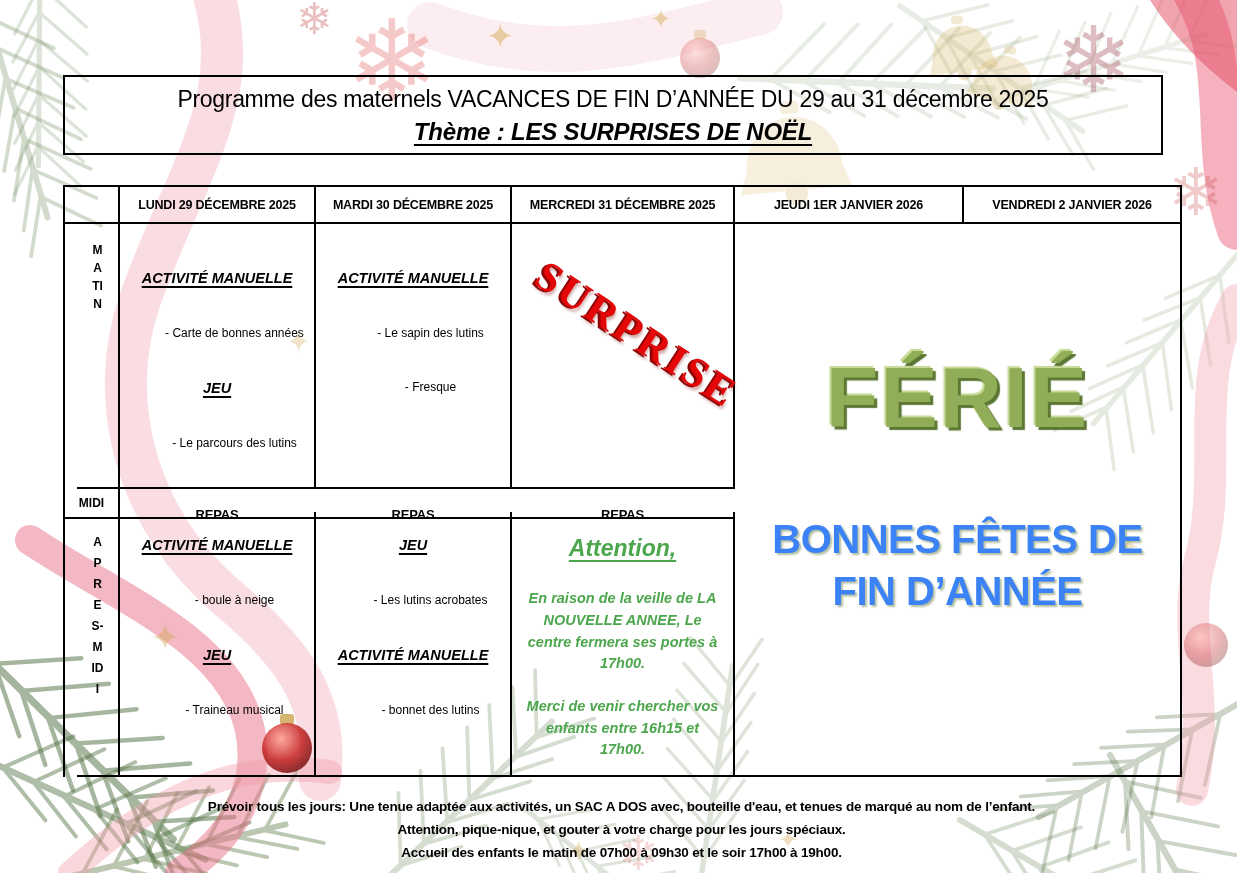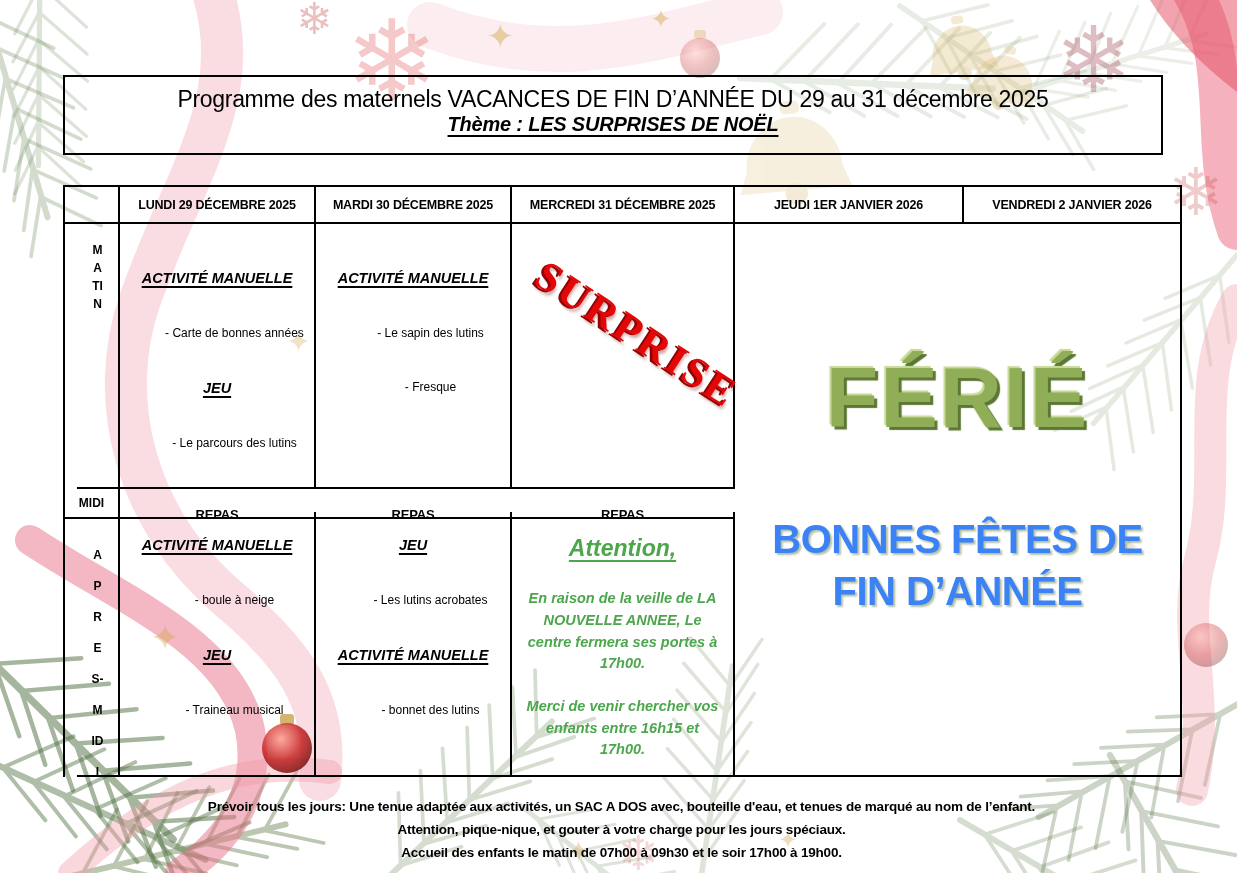--- a/index.html
+++ b/index.html
@@ -11,21 +11,21 @@
   .bg { position:absolute; inset:0; z-index:0; }
   .content-layer { position:absolute; inset:0; z-index:1; }
 
   
   .title-box {
     position:absolute; left:63px; top:75px; width:1100px; height:80px;
     border:2px solid #000; text-align:center; padding-top:9px;
   }
   .title-line1 { font-size:23px; letter-spacing:-0.3px; }
   .title-line2 {
-    font-size:20px; font-weight:bold; font-style:italic;
+    margin-top:5px; font-size:24px; font-weight:bold; font-style:italic;
     text-decoration:underline; text-underline-offset:4px; letter-spacing:-0.2px;
   }
 
   
   .tbl {
     position:absolute; left:63px; top:185px;
     display:grid;
     grid-template-columns:55px 196px 196px 223px 229px 218px;
     grid-template-rows:37px 265px 30px 258px;
     border-top:2px solid #000; border-left:2px solid #000;
@@ -33,21 +33,21 @@
   .cell { border-right:2px solid #000; border-bottom:2px solid #000; position:relative; }
   .day-header {
     display:flex; align-items:center; justify-content:center;
     font-weight:bold; font-size:12.5px; letter-spacing:-0.2px; text-align:center;
   }
   .vlabel-wrap { display:flex; justify-content:center;margin-left:12px; }
   .vlabel {
     font-weight:bold; font-size:12px; width:13px; word-break:break-all;
     text-align:center; line-height:18px; padding-top:17px;
   }
-  .vlabel.tall { line-height:31px; padding-top:21px; }
+  .vlabel.tall { line-height:21px; padding-top:13px; }
   .noon-label { display:flex; align-items:center; justify-content:center; font-weight:bold; font-size:12px; }
   .repas { display:flex; align-items:center; justify-content:center; font-weight:bold; font-size:13px; letter-spacing:-0.2px;margin-top:23px; }
 
   .sched { text-align:center; }
   .sched.morning { padding-top:46px; }
   .sched.afternoon { padding-top:18px; }
   .sched p { margin:0 0 40px 0; }
   .sched p.gap { margin-top:39px; }
   .h {
     font-weight:bold; font-style:italic; font-size:14.5px;

